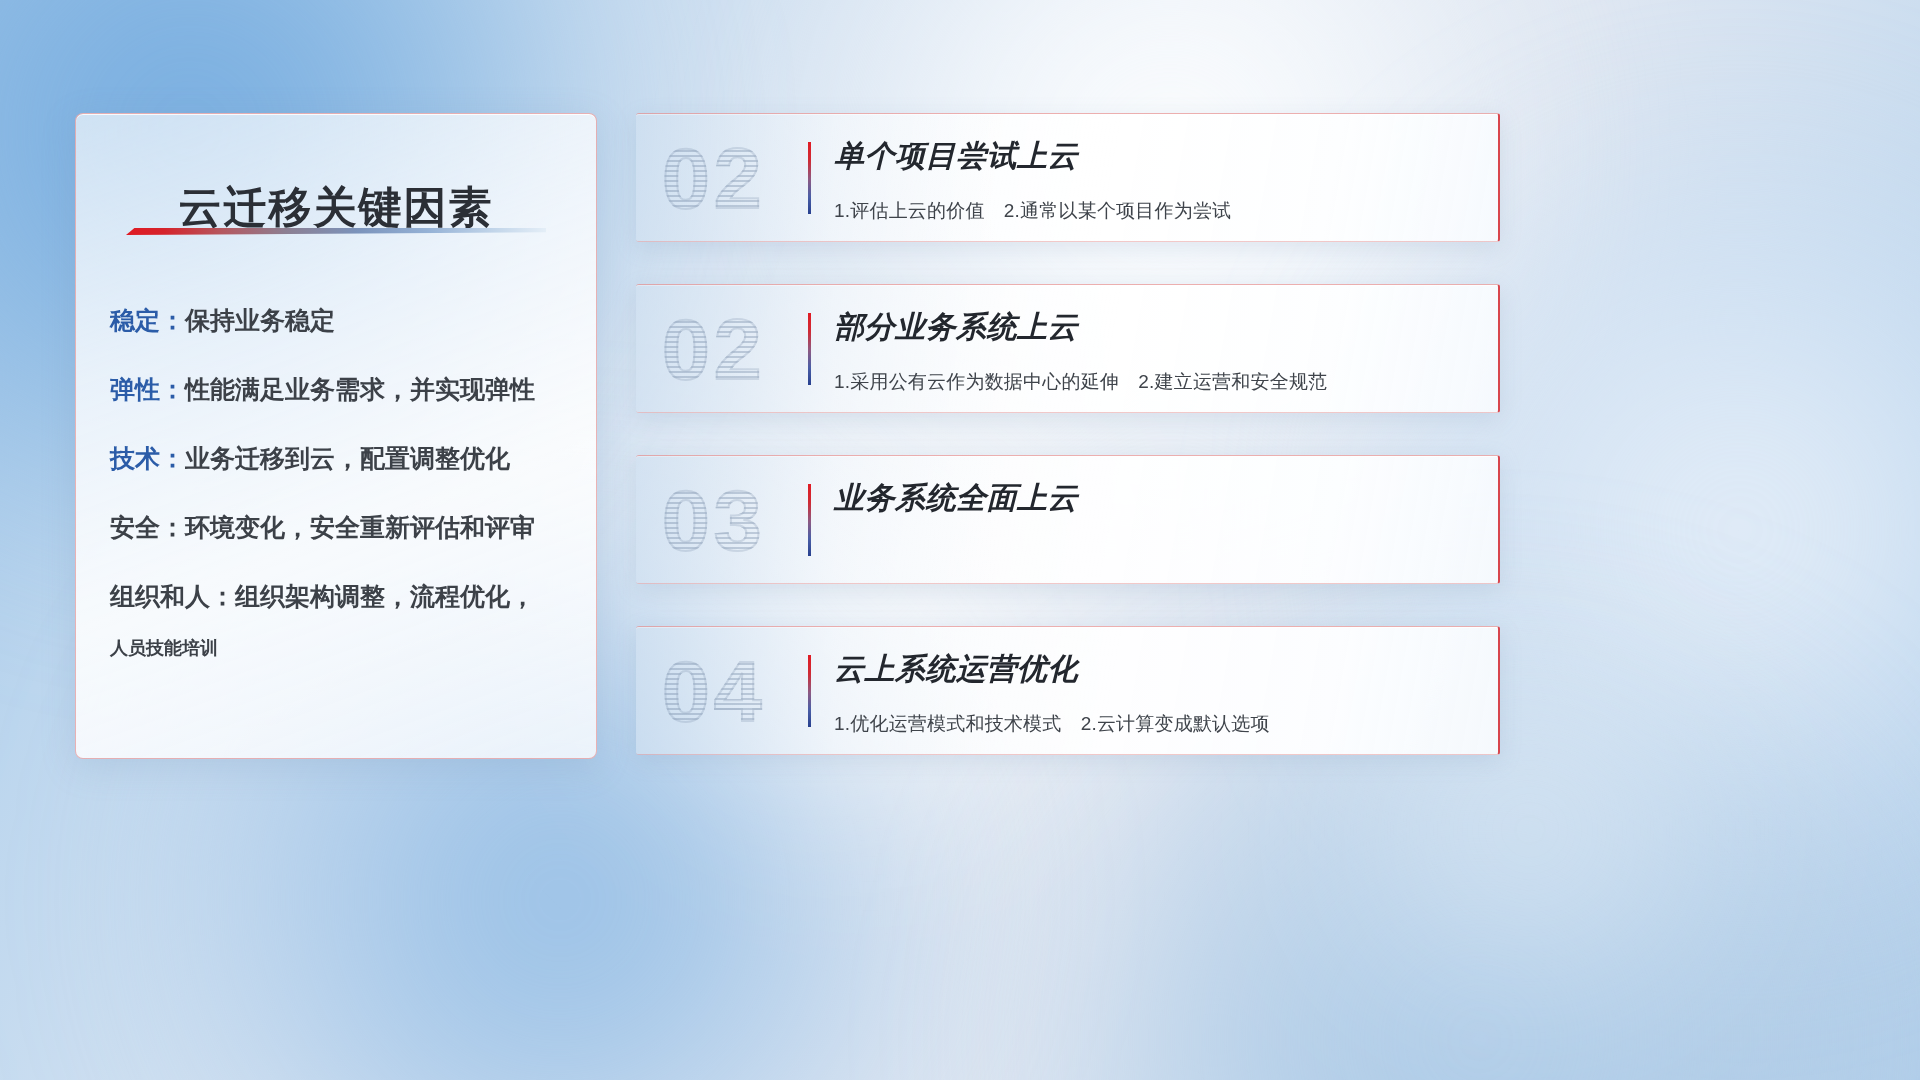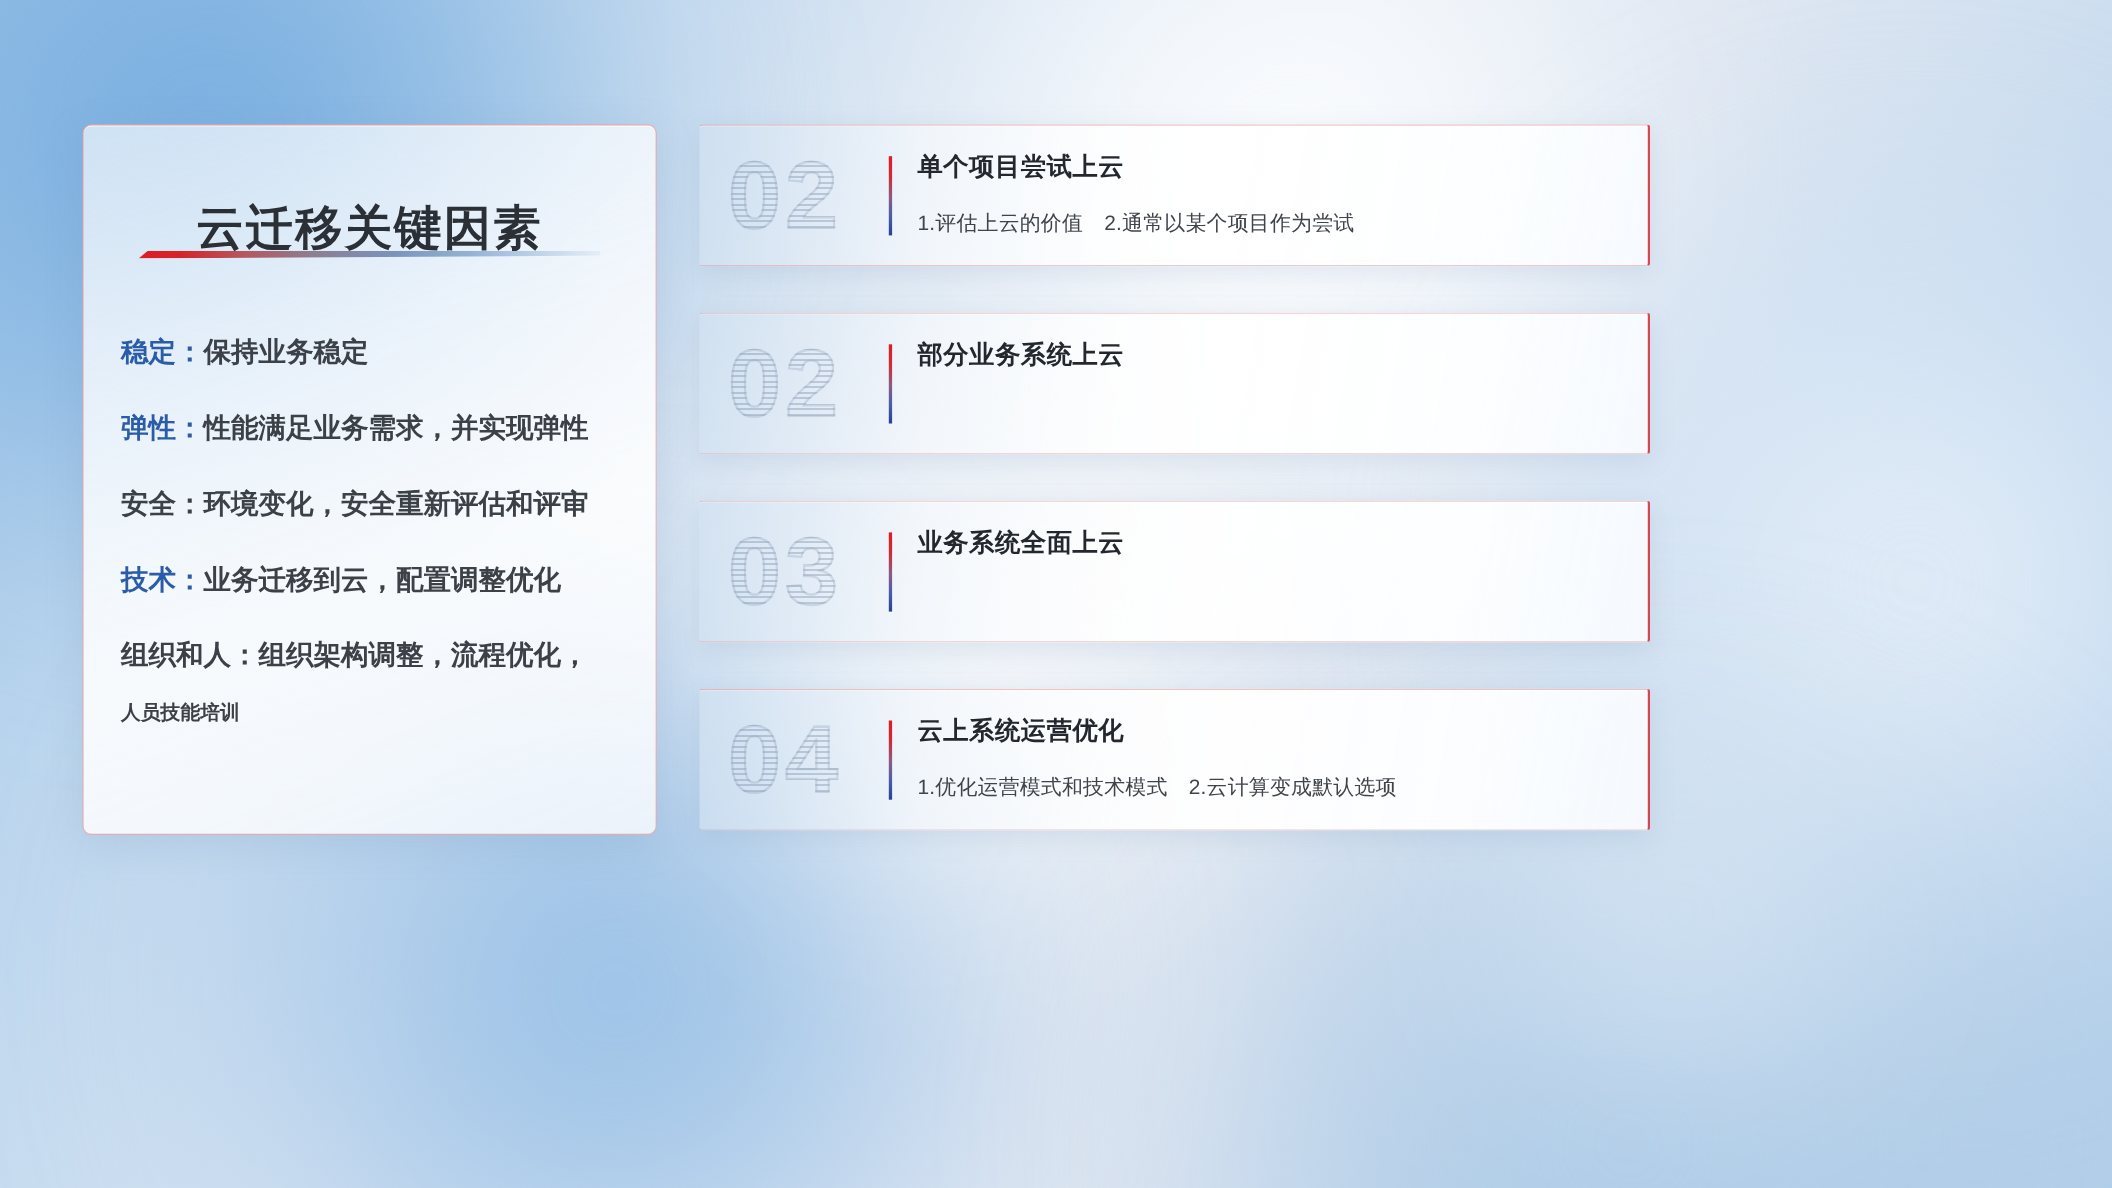--- a/index.html
+++ b/index.html
@@ -84,22 +84,23 @@
     -webkit-background-clip:text;background-clip:text;
     opacity:.62;
     user-select:none;
   }
   .divider{
     position:absolute;left:172px;top:28px;width:3px;height:72px;
     background:linear-gradient(180deg,#e01b24 0%,#cf2b35 26%,#8c5a83 52%,#4a5ea6 76%,#27408f 100%);
   }
   .card-body{position:absolute;left:198px;right:22px;top:24px;}
   .card-title{
-    font-size:23px;font-weight:bold;color:#23272e;letter-spacing:.5px;
+    font-size:30px;font-weight:bold;color:#23272e;letter-spacing:.5px;
     line-height:1.2;
+    font-style:italic;
   }
   .card-desc{
     margin-top:24px;font-size:19px;color:#3f444b;letter-spacing:.2px;
     white-space:nowrap;
   }
 </style>
 </head>
 <body>
 
 <div id="bg">
@@ -120,25 +121,25 @@
 
     <div class="p-line">
       <span class="p-label">稳定：</span><span>保持业务稳定</span>
     </div>
 
     <div class="p-line">
       <span class="p-label">弹性：</span><span>性能满足业务需求，并实现弹性</span>
     </div>
 
     <div class="p-line">
-      <span class="p-label dark">安全：</span><span>环境变化，安全重新评估和评审</span>
+      <span class="p-label">技术：</span><span>业务迁移到云，配置调整优化</span>
     </div>
 
     <div class="p-line">
-      <span class="p-label">技术：</span><span>业务迁移到云，配置调整优化</span>
+      <span class="p-label dark">安全：</span><span>环境变化，安全重新评估和评审</span>
     </div>
 
     <div class="p-line">
       <span class="p-label dark">组织和人：</span><span>组织架构调整，流程优化，</span>
       <div class="p-cont">人员技能培训</div>
     </div>
 
   </div>
 </section>
 
@@ -151,20 +152,21 @@
       <div class="card-title">单个项目尝试上云</div>
       <div class="card-desc">1.评估上云的价值　2.通常以某个项目作为尝试</div>
     </div>
   </article>
 
   <article class="card">
     <div class="ghost-num">02</div>
     <div class="divider"></div>
     <div class="card-body">
       <div class="card-title">部分业务系统上云</div>
+      <div class="card-desc">1.采用公有云作为数据中心的延伸　2.建立运营和安全规范</div>
     </div>
   </article>
 
   <article class="card">
     <div class="ghost-num">03</div>
     <div class="divider"></div>
     <div class="card-body">
       <div class="card-title">业务系统全面上云</div>
     </div>
   </article>

